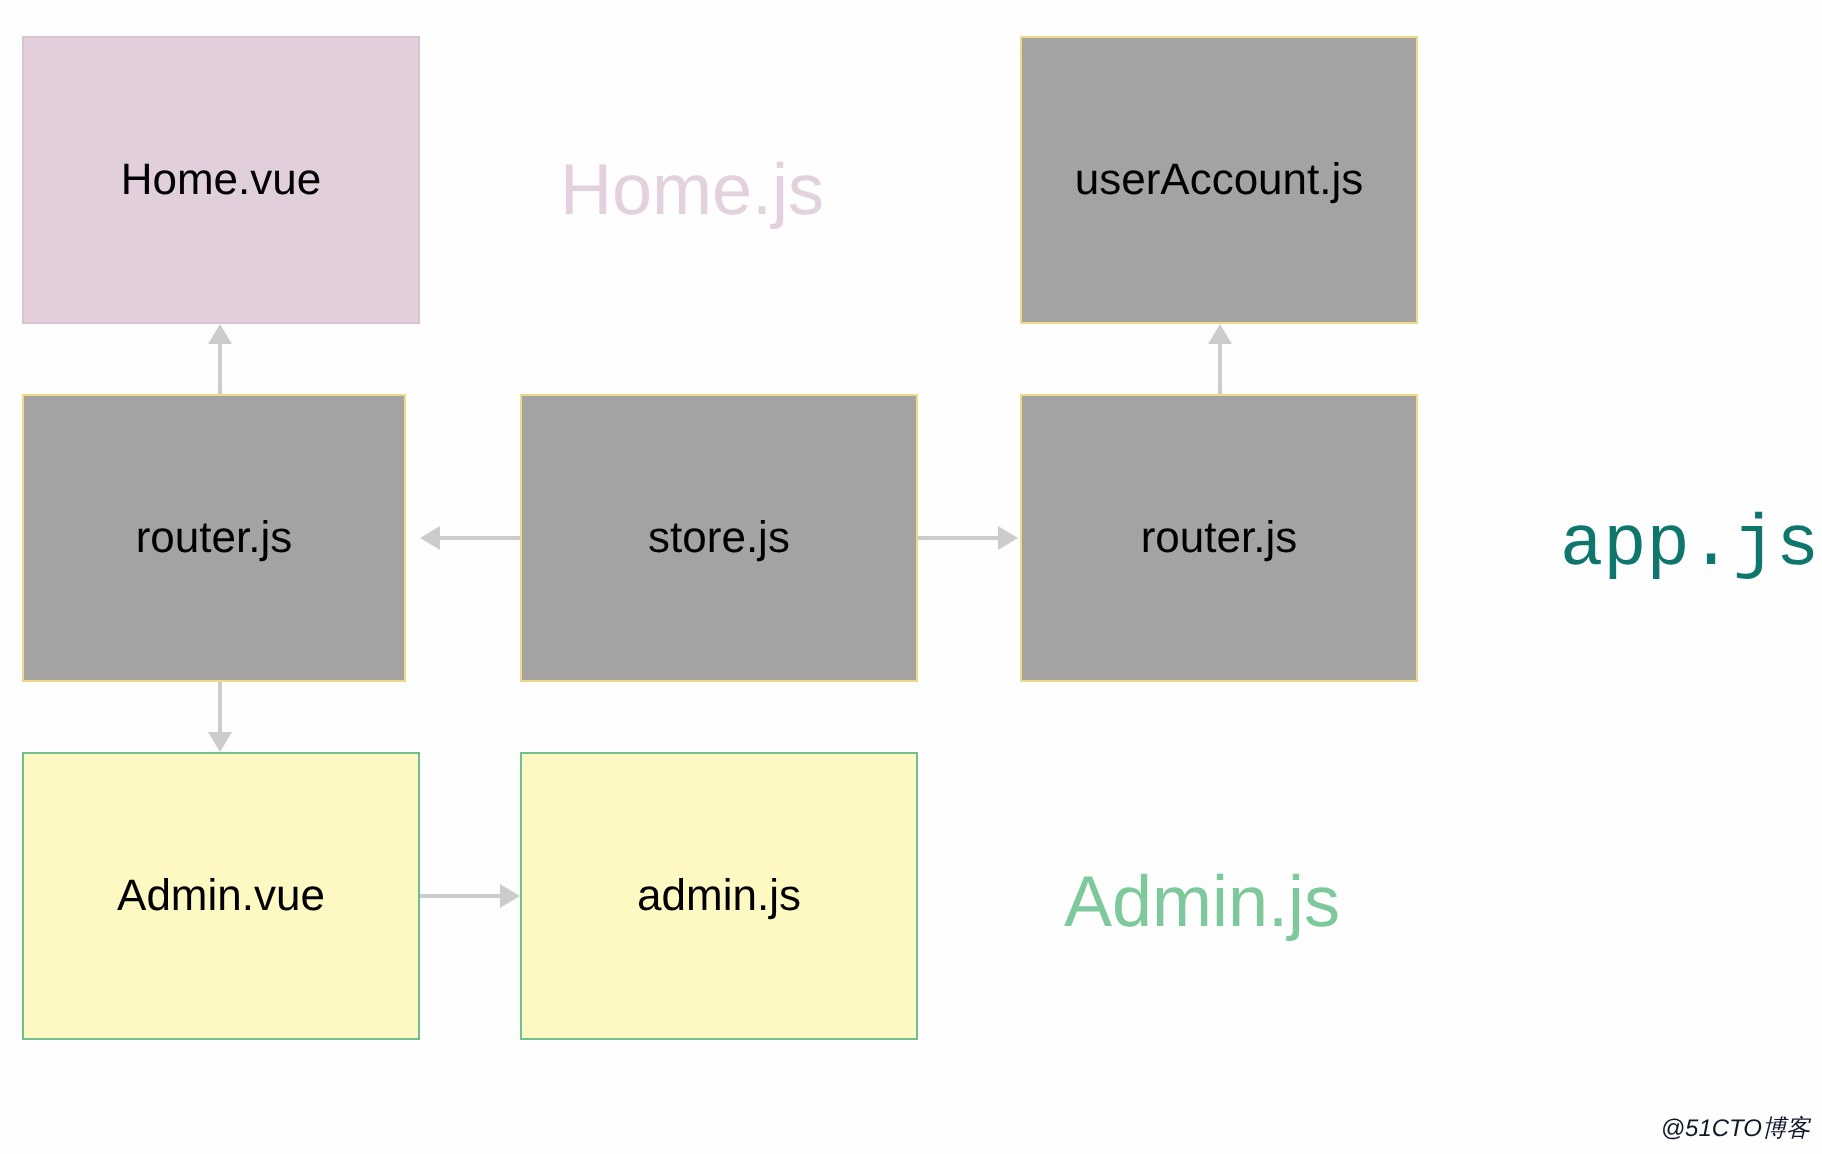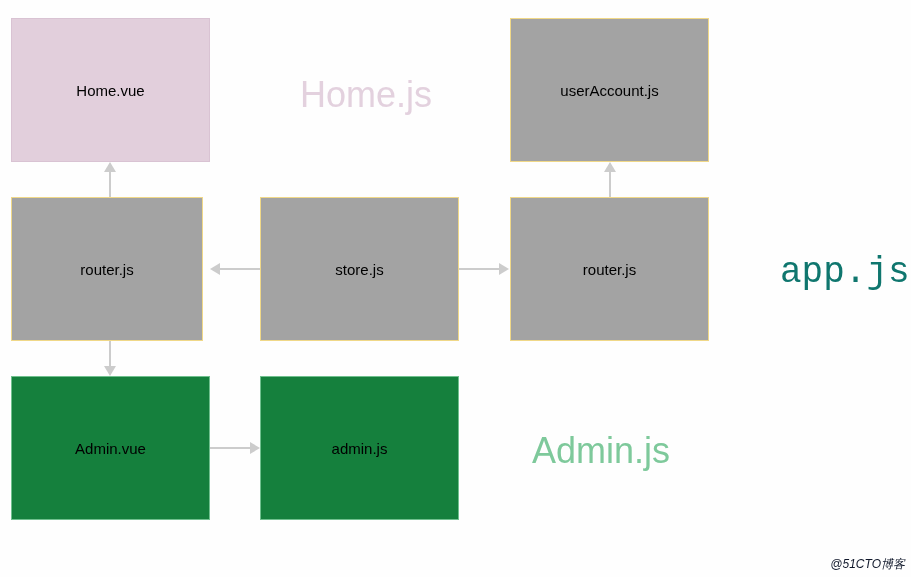--- a/index.html
+++ b/index.html
@@ -1,20 +1,20 @@
 <!DOCTYPE html>
 <html><head>
   <meta charset="utf-8">
   <style>
     * { margin: 0; padding: 0; box-sizing: border-box; }
     body { width: 911px; height: 577px; position: relative; background: #fefefe; font-family: Arial, sans-serif; }
-    .box { position: absolute; display: flex; align-items: center; justify-content: center; font-size: 15px; color: #000; text-align: center; }
+    .box { position: absolute; display: flex; align-items: center; justify-content: center; font-size: 22px; color: #000; text-align: center; }
     .mauve { background: #e2cfdc; border: 1px solid #d9c3d3; }
     .yellow { background: #a3a3a3; border: 1px solid #f0d888; }
-    .green { background: #15803d; border: 1px solid #70c08e; }
+    .green { background: #fef9c3; border: 1px solid #70c08e; }
     .label { position: absolute; font-size: 36px; font-weight: 400; }
     .label-home { color: rgba(226,207,220,0.95); }
     .label-app  { color: #0f766e; font-family: Liberation Mono, monospace; }
     .label-admin{ color: #7ec99b; }
     .arrow-line-v { position: absolute; width: 2px; background: #ccc; }
     .arrow-line-h { position: absolute; height: 2px; background: #ccc; }
     .ah-up    { width:0;height:0;border-left:6px solid transparent;border-right:6px solid transparent;border-bottom:10px solid #ccc;position:absolute; }
     .ah-down  { width:0;height:0;border-left:6px solid transparent;border-right:6px solid transparent;border-top:10px solid #ccc;position:absolute; }
     .ah-left  { width:0;height:0;border-top:6px solid transparent;border-bottom:6px solid transparent;border-right:10px solid #ccc;position:absolute; }
     .ah-right { width:0;height:0;border-top:6px solid transparent;border-bottom:6px solid transparent;border-left:10px solid #ccc;position:absolute; }
@@ -26,21 +26,21 @@
 <div class="box mauve" style="left:11px; top:18px; width:199px; height:144px;">Home.vue</div>
 <div class="box yellow" style="left:510px; top:18px; width:199px; height:144px;">userAccount.js</div>
 
 <div class="box yellow" style="left:11px; top:197px; width:192px; height:144px;">router.js</div>
 <div class="box yellow" style="left:260px; top:197px; width:199px; height:144px;">store.js</div>
 <div class="box yellow" style="left:510px; top:197px; width:199px; height:144px;">router.js</div>
 
 <div class="box green" style="left:11px; top:376px; width:199px; height:144px;">Admin.vue</div>
 <div class="box green" style="left:260px; top:376px; width:199px; height:144px;">admin.js</div>
 
-<div class="label label-home" style="left:280px; top:74px;margin-left:20px;">Home.js</div>
+<div class="label label-home" style="left:280px; top:74px;">Home.js</div>
 <div class="label label-app" style="left:780px; top:252px;">app.js</div>
 <div class="label label-admin" style="left:532px; top:430px;">Admin.js</div>
 
 <div class="arrow-line-v" style="left:109px; top:172px; height:25px;"></div>
 <div class="ah-up" style="left:104px; top:162px;"></div>
 
 <div class="arrow-line-h" style="left:220px; top:268px; width:40px;"></div>
 <div class="ah-left" style="left:210px; top:263px;"></div>
 
 <div class="arrow-line-h" style="left:459px; top:268px; width:40px;"></div>

